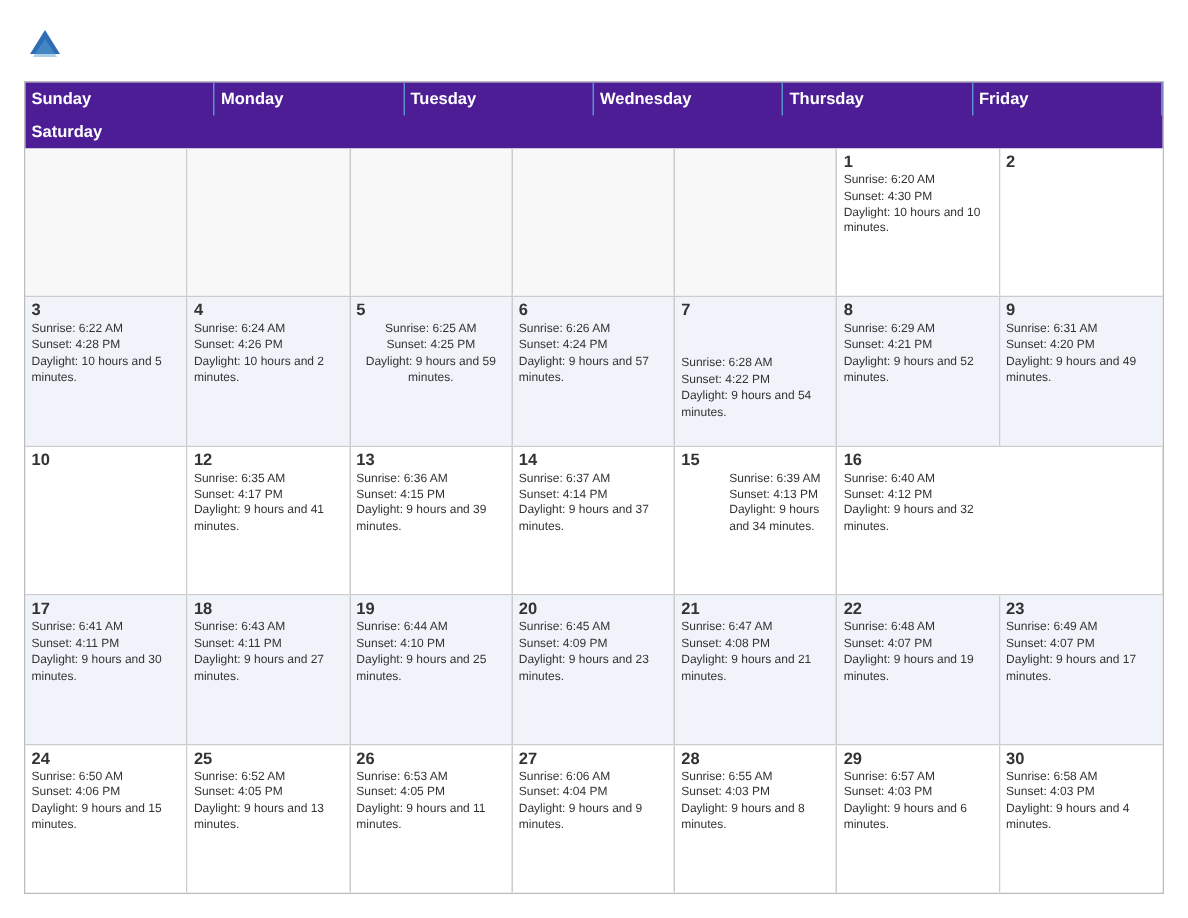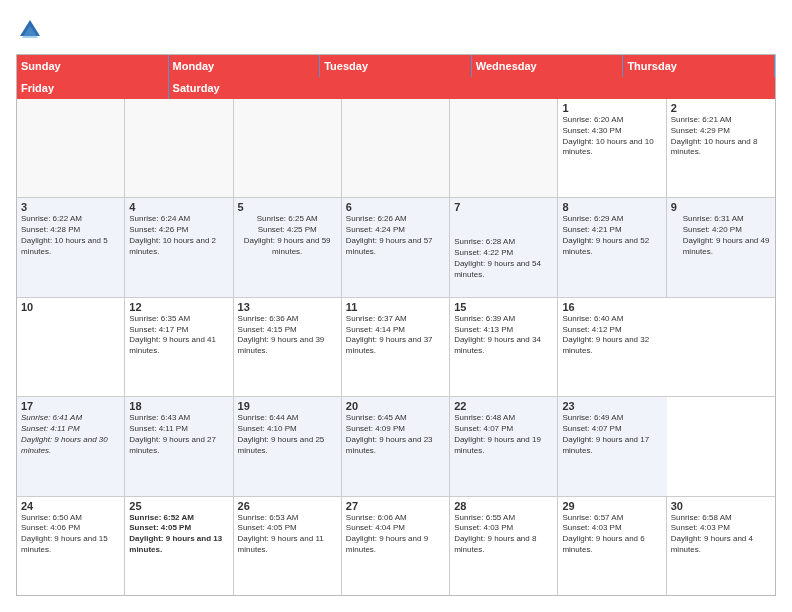--- a/index.html
+++ b/index.html
@@ -59,22 +59,22 @@
       font-size: 14px;
       color: #555;
     }
     .calendar {
       flex: 1;
       display: flex;
       flex-direction: column;
     }
     .cal-header {
       display: grid;
-      grid-template-columns: repeat(5, 1fr);
-      background: #ef4444;
+      grid-template-columns: repeat(6, 1fr);
+      background: #4c1d95;
     }
     .cal-header-cell {
       color: white;
       font-size: 11px;
       font-weight: bold;
       padding: 5px 4px;
       text-align: left;
       border-right: 1px solid #5a90cc;
     }
     .cal-header-cell:last-child {
@@ -165,23 +165,20 @@
           <div class="cal-cell empty"></div>
           <div class="cal-cell empty"></div>
           <div class="cal-cell">
             <div class="day-num">1</div>
             <div class="cell-info" style="white-space: pre-line;">Sunrise: 6:20 AM
 Sunset: 4:30 PM
 Daylight: 10 hours and 10 minutes.</div>
           </div>
           <div class="cal-cell">
             <div class="day-num">2</div>
-            <div class="cell-info" style="white-space: pre-line;">Sunrise: 6:21 AM
-Sunset: 4:29 PM
-Daylight: 10 hours and 8 minutes.</div>
           </div>
         </div>
         <div class="cal-row">
           <div class="cal-cell alt-bg">
             <div class="day-num">3</div>
             <div class="cell-info" style="white-space: pre-line;">Sunrise: 6:22 AM
 Sunset: 4:28 PM
 Daylight: 10 hours and 5 minutes.</div>
           </div>
           <div class="cal-cell alt-bg">
@@ -209,21 +206,21 @@
 Daylight: 9 hours and 54 minutes.</div>
           </div>
           <div class="cal-cell alt-bg">
             <div class="day-num">8</div>
             <div class="cell-info" style="white-space: pre-line;">Sunrise: 6:29 AM
 Sunset: 4:21 PM
 Daylight: 9 hours and 52 minutes.</div>
           </div>
           <div class="cal-cell alt-bg">
             <div class="day-num">9</div>
-            <div class="cell-info" style="white-space: pre-line; margin-left: 12px;">Sunrise: 6:31 AM
+            <div class="cell-info" style="white-space: pre-line;">Sunrise: 6:31 AM
 Sunset: 4:20 PM
 Daylight: 9 hours and 49 minutes.</div>
           </div>
         </div>
         <div class="cal-row">
           <div class="cal-cell">
             <div class="day-num">10</div>
           </div>
           <div class="cal-cell">
             <div class="day-num">12</div>
@@ -231,42 +228,42 @@
 Sunset: 4:17 PM
 Daylight: 9 hours and 41 minutes.</div>
           </div>
           <div class="cal-cell">
             <div class="day-num">13</div>
             <div class="cell-info" style="white-space: pre-line;">Sunrise: 6:36 AM
 Sunset: 4:15 PM
 Daylight: 9 hours and 39 minutes.</div>
           </div>
           <div class="cal-cell">
-            <div class="day-num">11</div>
+            <div class="day-num">14</div>
             <div class="cell-info" style="white-space: pre-line;">Sunrise: 6:37 AM
 Sunset: 4:14 PM
 Daylight: 9 hours and 37 minutes.</div>
           </div>
           <div class="cal-cell">
             <div class="day-num">15</div>
-            <div class="cell-info" style="white-space: pre-line;">Sunrise: 6:39 AM
+            <div class="cell-info" style="white-space: pre-line; margin-left: 32px;">Sunrise: 6:39 AM
 Sunset: 4:13 PM
 Daylight: 9 hours and 34 minutes.</div>
           </div>
           <div class="cal-cell">
             <div class="day-num">16</div>
             <div class="cell-info" style="white-space: pre-line;">Sunrise: 6:40 AM
 Sunset: 4:12 PM
 Daylight: 9 hours and 32 minutes.</div>
           </div>
         </div>
         <div class="cal-row">
           <div class="cal-cell alt-bg">
             <div class="day-num">17</div>
-            <div class="cell-info" style="white-space: pre-line; font-style: italic;">Sunrise: 6:41 AM
+            <div class="cell-info" style="white-space: pre-line;">Sunrise: 6:41 AM
 Sunset: 4:11 PM
 Daylight: 9 hours and 30 minutes.</div>
           </div>
           <div class="cal-cell alt-bg">
             <div class="day-num">18</div>
             <div class="cell-info" style="white-space: pre-line;">Sunrise: 6:43 AM
 Sunset: 4:11 PM
 Daylight: 9 hours and 27 minutes.</div>
           </div>
           <div class="cal-cell alt-bg">
@@ -275,20 +272,26 @@
 Sunset: 4:10 PM
 Daylight: 9 hours and 25 minutes.</div>
           </div>
           <div class="cal-cell alt-bg">
             <div class="day-num">20</div>
             <div class="cell-info" style="white-space: pre-line;">Sunrise: 6:45 AM
 Sunset: 4:09 PM
 Daylight: 9 hours and 23 minutes.</div>
           </div>
           <div class="cal-cell alt-bg">
+            <div class="day-num">21</div>
+            <div class="cell-info" style="white-space: pre-line;">Sunrise: 6:47 AM
+Sunset: 4:08 PM
+Daylight: 9 hours and 21 minutes.</div>
+          </div>
+          <div class="cal-cell alt-bg">
             <div class="day-num">22</div>
             <div class="cell-info" style="white-space: pre-line;">Sunrise: 6:48 AM
 Sunset: 4:07 PM
 Daylight: 9 hours and 19 minutes.</div>
           </div>
           <div class="cal-cell alt-bg">
             <div class="day-num">23</div>
             <div class="cell-info" style="white-space: pre-line;">Sunrise: 6:49 AM
 Sunset: 4:07 PM
 Daylight: 9 hours and 17 minutes.</div>
@@ -296,21 +299,21 @@
         </div>
         <div class="cal-row">
           <div class="cal-cell">
             <div class="day-num">24</div>
             <div class="cell-info" style="white-space: pre-line;">Sunrise: 6:50 AM
 Sunset: 4:06 PM
 Daylight: 9 hours and 15 minutes.</div>
           </div>
           <div class="cal-cell">
             <div class="day-num">25</div>
-            <div class="cell-info" style="white-space: pre-line; font-weight: bold;">Sunrise: 6:52 AM
+            <div class="cell-info" style="white-space: pre-line;">Sunrise: 6:52 AM
 Sunset: 4:05 PM
 Daylight: 9 hours and 13 minutes.</div>
           </div>
           <div class="cal-cell">
             <div class="day-num">26</div>
             <div class="cell-info" style="white-space: pre-line;">Sunrise: 6:53 AM
 Sunset: 4:05 PM
 Daylight: 9 hours and 11 minutes.</div>
           </div>
           <div class="cal-cell">

